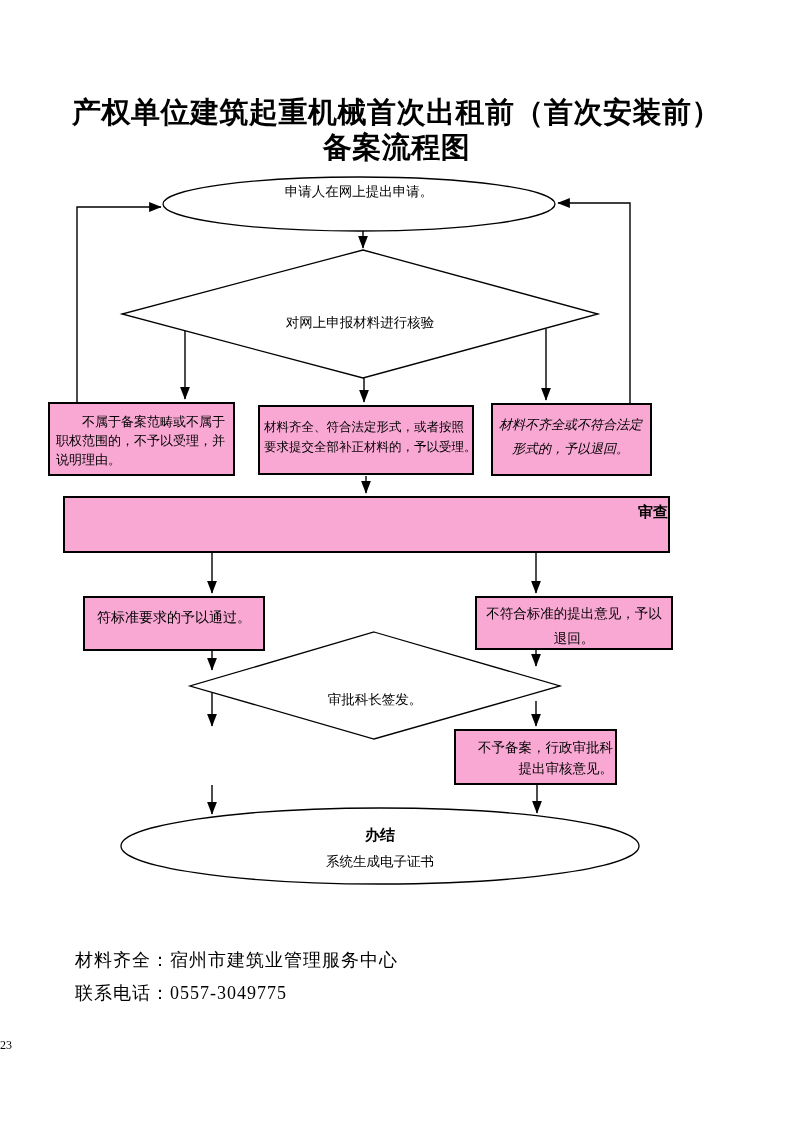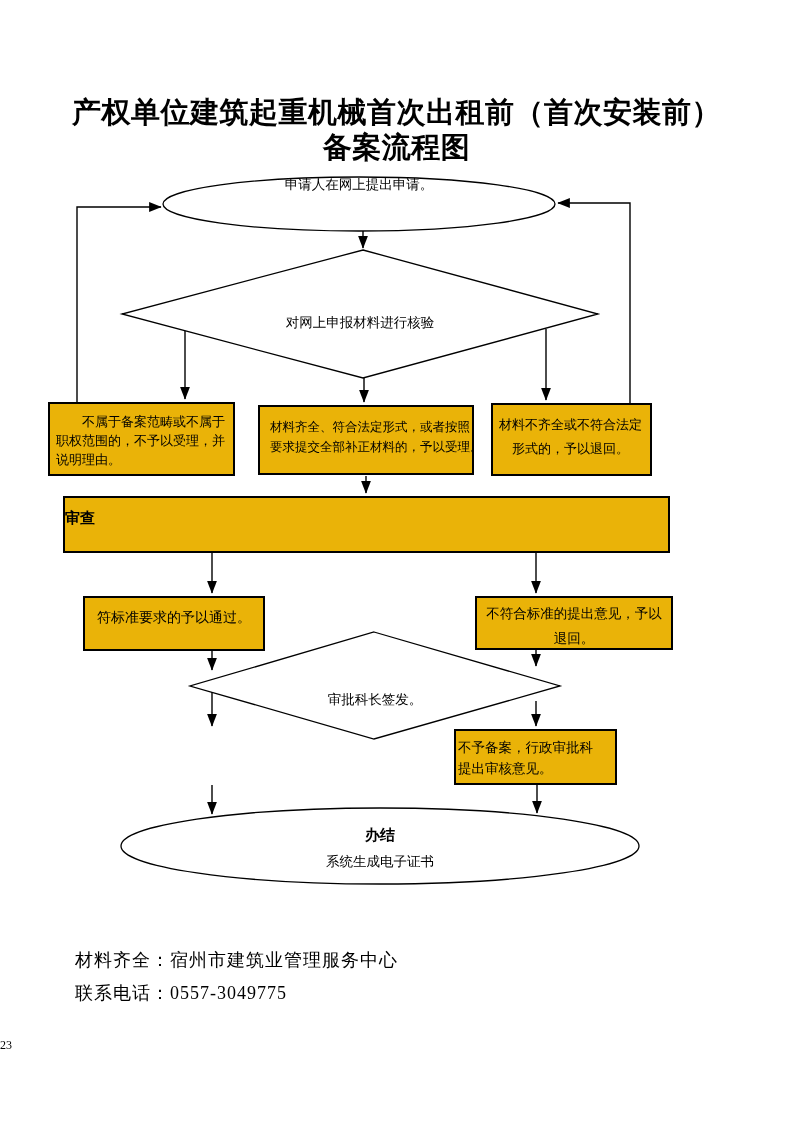--- a/index.html
+++ b/index.html
@@ -3,21 +3,21 @@
 <meta charset="utf-8">
 <style>
   html,body{margin:0;padding:0;background:#fff;}
   .page{position:relative;width:793px;height:1122px;background:#fff;color:#000;
         font-family:"Liberation Serif","DejaVu Serif",serif;overflow:hidden;}
   .abs{position:absolute;}
   .title{left:0;top:95px;width:793px;text-align:center;font-weight:bold;
          font-size:29px;line-height:35px;letter-spacing:0.5px;}
   svg.canvas{position:absolute;left:0;top:0;z-index:1;}
   .lbl{position:absolute;z-index:3;text-align:center;white-space:nowrap;}
-  .box{position:absolute;z-index:2;border:2px solid #000;box-sizing:border-box;background:#eab308;}
+  .box{position:absolute;z-index:2;border:2px solid #000;box-sizing:border-box;background:#f9a8d4;}
   .ln{white-space:nowrap;}
   .bold{font-weight:bold;}
   .footer-line{position:absolute;left:75px;font-size:18px;letter-spacing:1px;white-space:nowrap;z-index:3;}
   .pagenum{position:absolute;left:0;top:1038px;width:793px;font-size:12px;z-index:3;}
 </style>
 </head>
 <body>
 
 <div class="page">
 
@@ -48,64 +48,64 @@
     <line x1="212" y1="553" x2="212" y2="593" stroke="#000" stroke-width="1.4" marker-end="url(#ah)"></line>
     <line x1="536" y1="553" x2="536" y2="593" stroke="#000" stroke-width="1.4" marker-end="url(#ah)"></line>
     <line x1="212" y1="651" x2="212" y2="670" stroke="#000" stroke-width="1.4" marker-end="url(#ah)"></line>
     <line x1="212" y1="692" x2="212" y2="726" stroke="#000" stroke-width="1.4" marker-end="url(#ah)"></line>
     <line x1="536" y1="650" x2="536" y2="666" stroke="#000" stroke-width="1.4" marker-end="url(#ah)"></line>
     <line x1="536" y1="701" x2="536" y2="726" stroke="#000" stroke-width="1.4" marker-end="url(#ah)"></line>
     <line x1="212" y1="785" x2="212" y2="814" stroke="#000" stroke-width="1.4" marker-end="url(#ah)"></line>
     <line x1="537" y1="785" x2="537" y2="813" stroke="#000" stroke-width="1.4" marker-end="url(#ah)"></line>
   </svg>
 
-  <div class="lbl" style="left:163px;top:177px;width:392px;font-size:13.5px;line-height:18px;font-family:Liberation Mono, monospace;">申请人在网上提出申请。</div>
+  <div class="lbl" style="left:163px;top:183px;width:392px;font-size:13.5px;line-height:18px;">申请人在网上提出申请。</div>
 
   <div class="lbl" style="left:223px;top:314px;width:274px;font-size:13.5px;line-height:18px;">对网上申报材料进行核验</div>
 
   <div class="box" style="left:48px;top:402px;width:187px;height:74px;padding:8px 6px 0 6px;
        text-align:left;font-size:13px;line-height:19px;">
     <div class="ln" style="text-indent:2em;">不属于备案范畴或不属于</div>
     <div class="ln">职权范围的，不予以受理，并</div>
     <div class="ln">说明理由。</div>
   </div>
 
-  <div class="box" style="left:258px;top:405px;width:216px;height:70px;padding:10px 4px 0 10px;
+  <div class="box" style="left:258px;top:405px;width:216px;height:70px;padding:10px 4px 0 4px;
        text-align:left;font-size:12.5px;line-height:20px;">
     <div class="ln">材料齐全、符合法定形式，或者按照</div>
     <div class="ln">要求提交全部补正材料的，予以受理。</div>
   </div>
 
   <div class="box" style="left:491px;top:403px;width:161px;height:73px;padding:8px 2px 0 0;
-       text-align:center;font-size:13px;line-height:24px;">
+       text-align:center;font-size:13px;line-height:24px;font-style:italic;">
     <div class="ln">材料不齐全或不符合法定</div>
     <div class="ln">形式的，予以退回。</div>
   </div>
 
-  <div class="box" style="left:63px;top:496px;width:607px;height:57px;padding:8px 0 0 0;
-       text-align:left;">
+  <div class="box" style="left:63px;top:496px;width:607px;height:57px;padding:2px 0 0 0;
+       text-align:right;">
     <div class="ln bold" style="font-size:15px;line-height:24px;">审查</div>
   </div>
 
   <div class="box" style="left:83px;top:596px;width:182px;height:55px;padding:9px 2px 0 2px;
        text-align:center;font-size:14px;line-height:22px;">
     <div class="ln">符标准要求的予以通过。</div>
   </div>
 
   <div class="box" style="left:475px;top:596px;width:198px;height:54px;padding:3px 2px 0 2px;
        text-align:center;font-size:13.5px;line-height:25px;">
     <div class="ln">不符合标准的提出意见，予以</div>
     <div class="ln">退回。</div>
   </div>
 
   <div class="lbl" style="left:238px;top:691px;width:274px;font-size:13.5px;line-height:18px;">审批科长签发。</div>
 
 
   <div class="box" style="left:454px;top:729px;width:163px;height:56px;padding:6px 2px 0 2px;
-       text-align:left;font-size:13.5px;line-height:21px;">
+       text-align:right;font-size:13.5px;line-height:21px;">
     <div class="ln">不予备案，行政审批科</div>
     <div class="ln">提出审核意见。</div>
   </div>
 
   <div class="lbl bold" style="left:190px;top:825px;width:380px;font-size:15px;line-height:20px;">办结</div>
   <div class="lbl" style="left:190px;top:853px;width:380px;font-size:13.5px;line-height:18px;">系统生成电子证书</div>
 
   <div class="footer-line" style="top:948px;">材料齐全：宿州市建筑业管理服务中心</div>
   <div class="footer-line" style="top:981px;">联系电话：0557-3049775</div>
 

